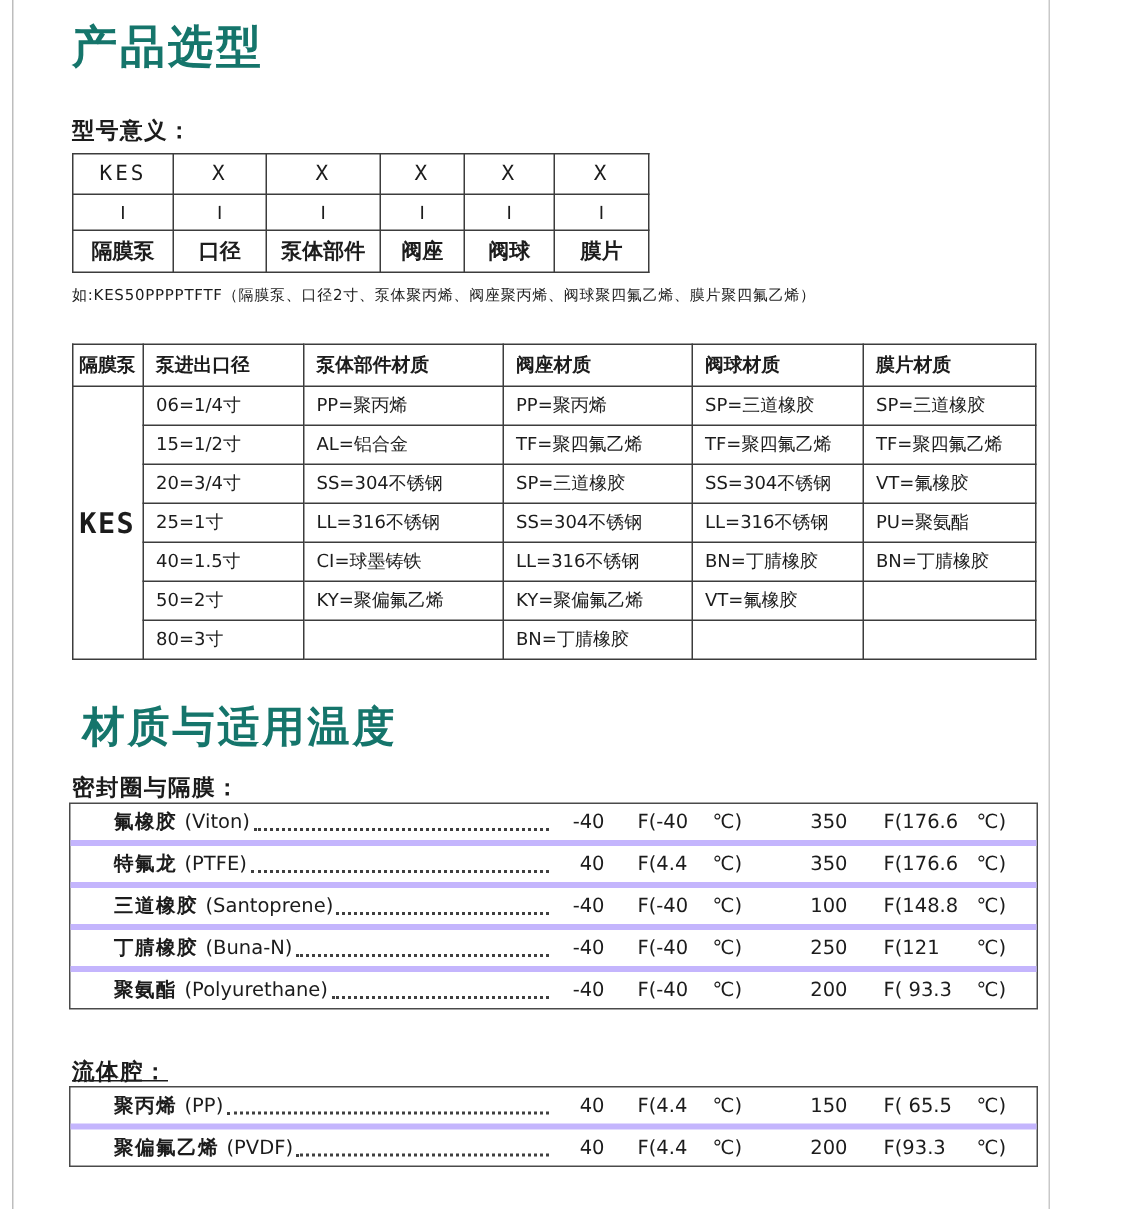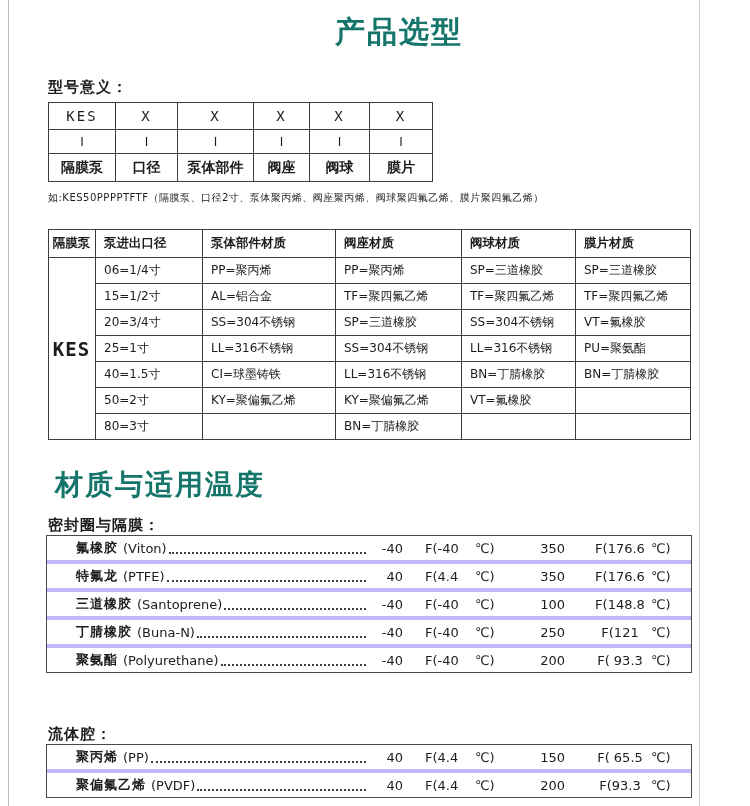--- a/index.html
+++ b/index.html
@@ -6,29 +6,29 @@
   .page {
     position:relative; width:750px; height:806px; background:#ffffff;
     font-family:"DejaVu Sans", sans-serif; color:#1c1c1c; overflow:hidden;
   }
   .edge { position:absolute; top:0; bottom:0; width:1px; background:#bdbdbd; }
   .edge.left { left:8px; }
   .edge.right { left:699px; background:#c9c9c9; }
 
   h1.big-title {
     margin:13px 0 0 48px; font-size:30px; line-height:38px;
-    color:#15756b; font-weight:bold; letter-spacing:2px;text-align:center;
+    color:#15756b; font-weight:bold; letter-spacing:2px;
   }
   h2.big-title {
     margin:27px 0 0 55px; font-size:28px; line-height:36px;
     color:#15756b; font-weight:bold; letter-spacing:2px;
   }
   .section-label { margin:27px 0 0 48px; font-size:15px; font-weight:bold; letter-spacing:1px; }
   .section-label.tight { margin-top:13px; }
-  .section-label.fluid { margin-top:52px; }
+  .section-label.fluid { margin-top:32px;text-decoration:underline; }
 
   table { border-collapse:collapse; table-layout:fixed;padding-left:44px; }
   td, th { border:1px solid #3c3c3c; overflow:hidden; white-space:nowrap; }
 
   
   table.model { margin:5px 0 0 48px; }
   table.model td { text-align:center; }
   table.model tr.code td { height:24px; font-family:"DejaVu Sans Mono", monospace; font-size:14px; letter-spacing:2px; }
   table.model tr.bar td { height:21px; font-size:12px; }
   table.model tr.lbl td { height:25px; font-size:14px; font-weight:bold; }
@@ -55,21 +55,21 @@
     padding:0 10px 0 8px; font-size:13px;
   }
   .temp-table .trow:first-child { border-top:none; }
   .cn { font-weight:bold; letter-spacing:1px; white-space:nowrap;margin-left:21px; }
   .en { margin-left:5px; white-space:nowrap; }
   .leader { flex:1; height:0; border-bottom:2px dotted #3f3f3f; align-self:flex-end; margin:0 1px 6px 2px; }
   .minf { width:36px; text-align:right; white-space:pre; }
   .minc { width:50px; margin-left:22px; white-space:pre; }
   .unitc { width:44px; white-space:pre; }
   .maxf { width:46px; text-align:right; white-space:pre; }
-  .maxc { width:62px; margin-left:24px; white-space:pre;text-align:center; }
+  .maxc { width:62px; margin-left:24px; white-space:pre; }
   .unitc2 { width:30px; white-space:pre; }
 </style>
 </head>
 <body>
 
 <div class="page">
   <div class="edge left"></div>
   <div class="edge right"></div>
 
   <h1 class="big-title">产品选型</h1>

